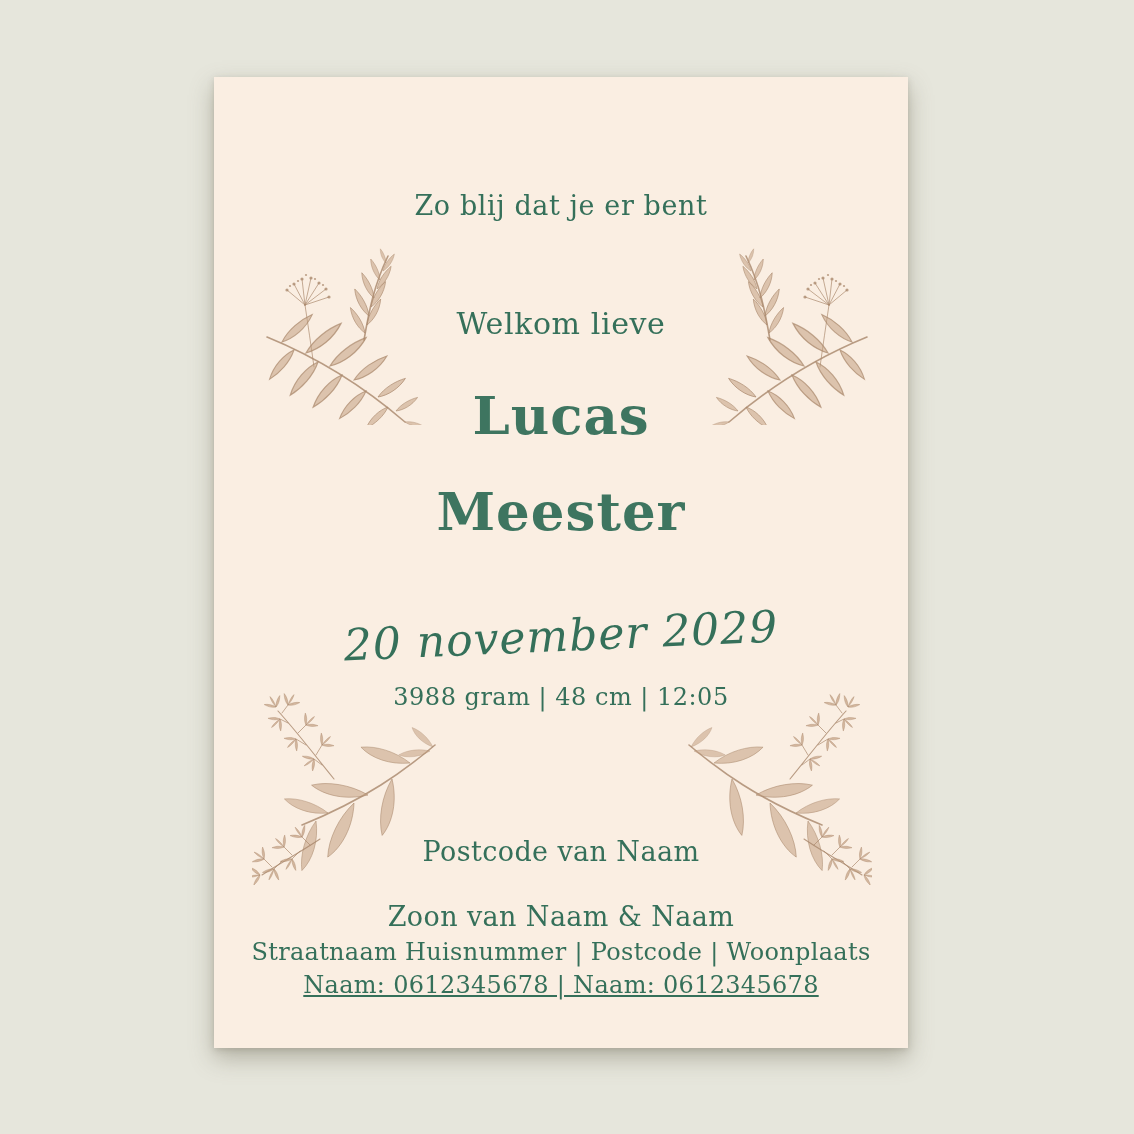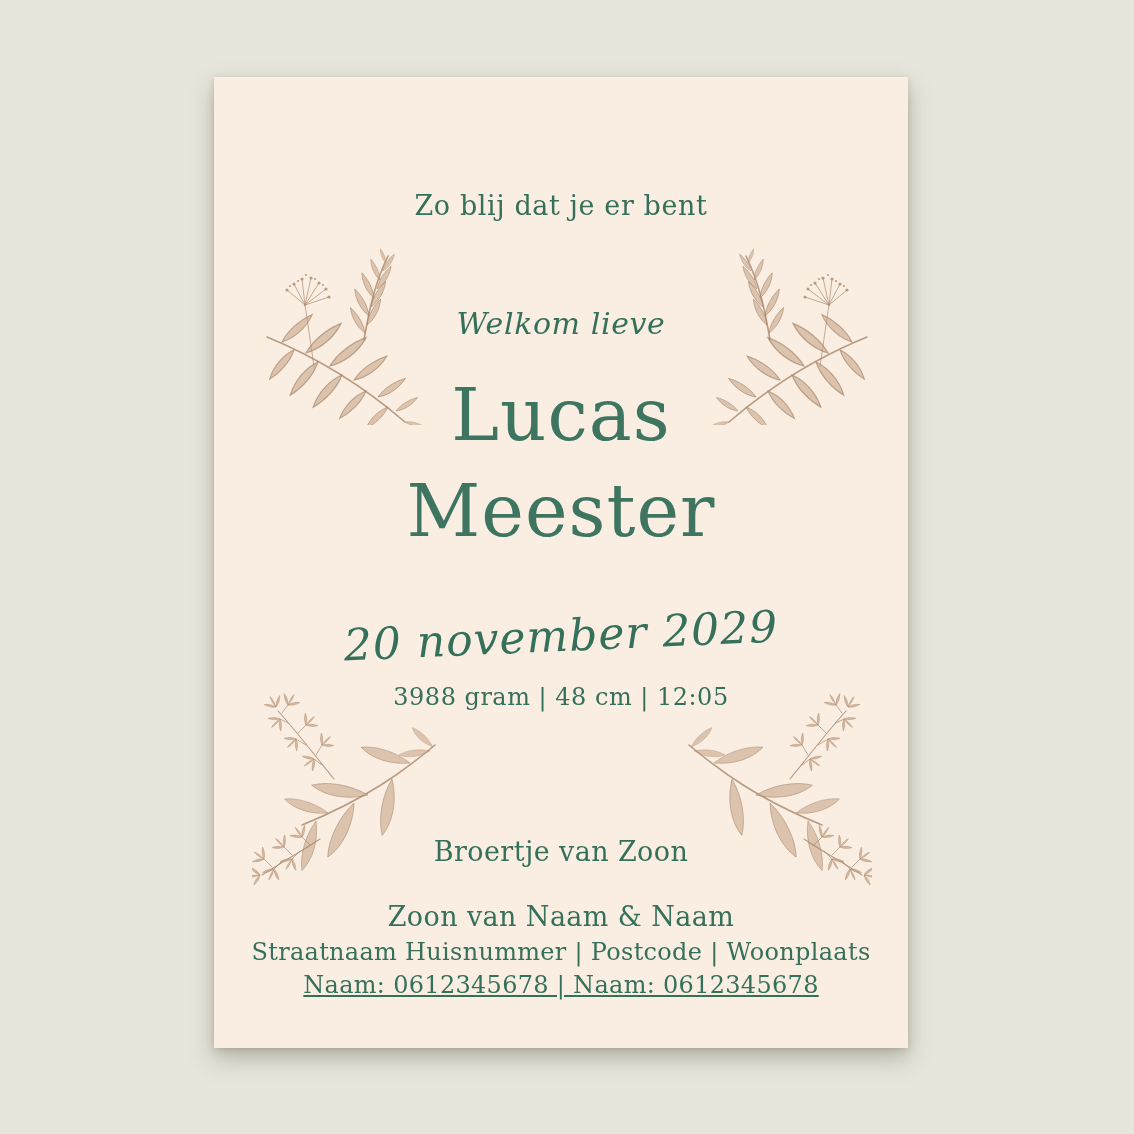--- a/index.html
+++ b/index.html
@@ -28,25 +28,25 @@
     width:694px;height:971px;
     background:var(--card-background);
     box-shadow:0 10px 22px rgba(118,112,96,.45), 0 2px 6px rgba(118,112,96,.25);
   }
   .txt{
     position:absolute;left:0;width:100%;
     text-align:center;
     color:var(--text-green);
   }
   .tagline{top:114px;font-size:27px;line-height:30px;letter-spacing:.6px;}
-  .greeting{top:231px;font-size:30px;line-height:32px;letter-spacing:.6px;font-style:italic;}
+  .greeting{top:231px;font-size:30px;line-height:32px;letter-spacing:.6px;}
   .name{
     top:290px;
-    font-size:72px;line-height:96px;
-    font-weight:normal;
+    font-size:53px;line-height:96px;
+    font-weight:bold;
     color:var(--name-green);
     letter-spacing:1px;
   }
   .date{
     top:532px;
     font-size:44px;line-height:54px;
     font-style:italic;
     letter-spacing:1px;
     transform:rotate(-2.5deg);
   }
@@ -170,19 +170,19 @@
     <div class="txt greeting">Welkom lieve</div>
 
     <div class="txt name">
       <div>Lucas</div>
       <div>Meester</div>
     </div>
 
     <div class="txt date">20 november 2029</div>
     <div class="txt stats">3988 gram | 48 cm | 12:05</div>
 
-    <div class="txt sibling">Broertje van Zoon</div>
+    <div class="txt sibling">Postcode van Naam</div>
     <div class="txt parents">Zoon van Naam &amp; Naam</div>
 
     <div class="txt address">Straatnaam Huisnummer | Postcode | Woonplaats</div>
     <div class="txt contact">Naam: 0612345678 | Naam: 0612345678</div>
   </div>
 </div>
 
 </body></html>

